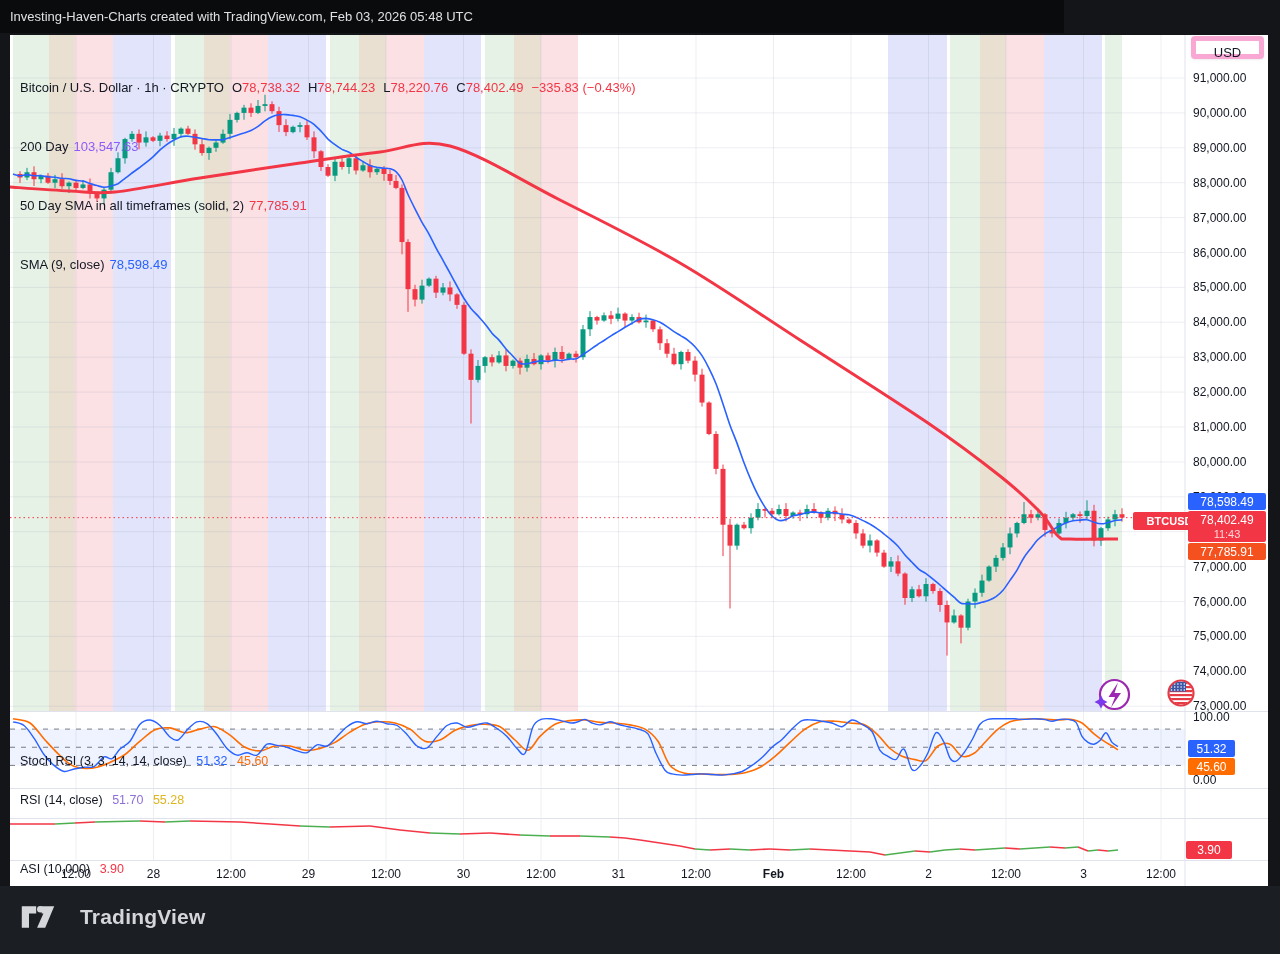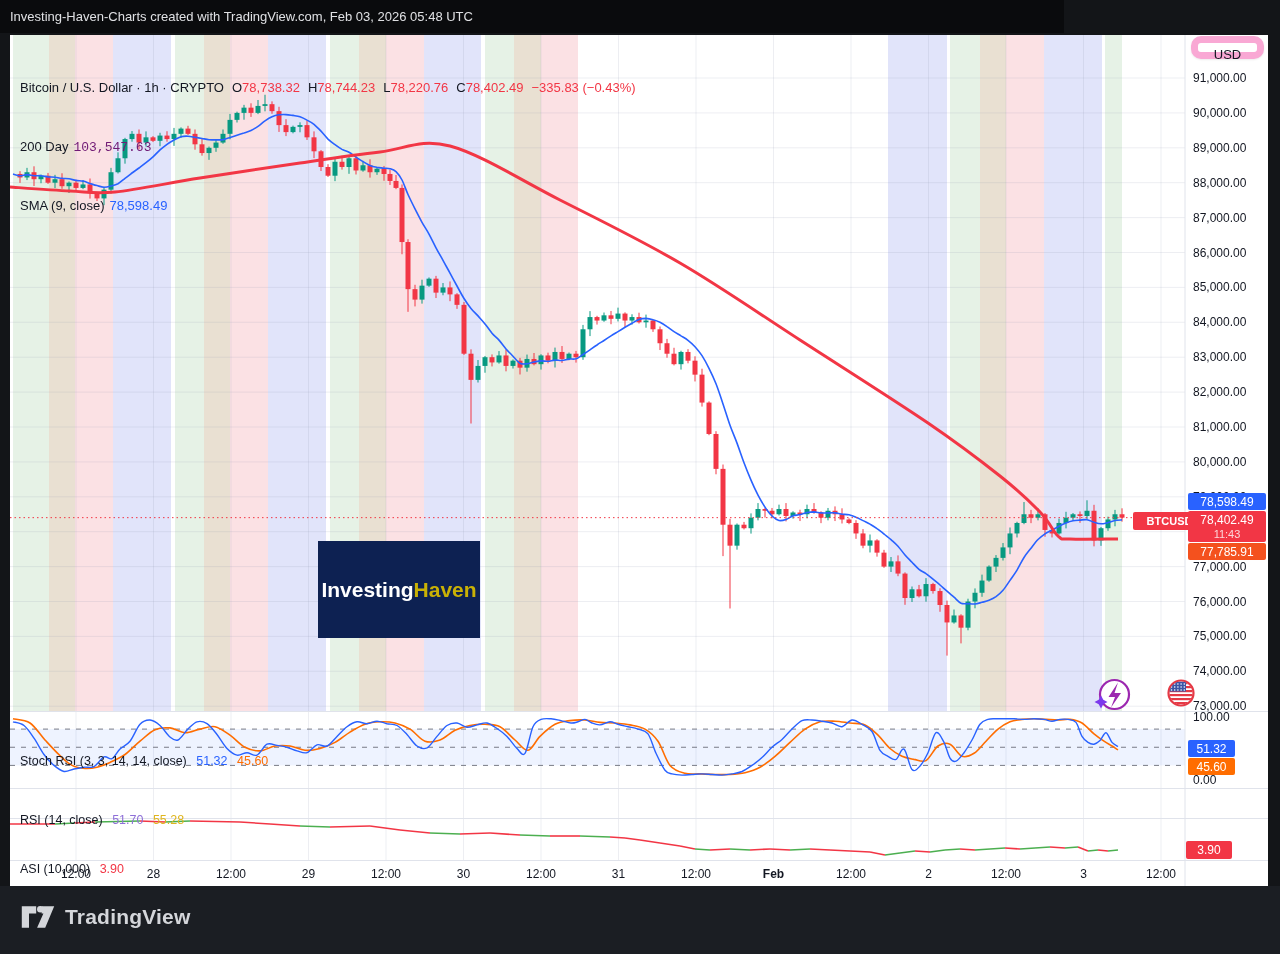--- a/index.html
+++ b/index.html
@@ -5,33 +5,33 @@
   html,body{margin:0;padding:0;background:#131518;font-family:"Liberation Sans",sans-serif;}
   .page{position:relative;width:1280px;height:954px;overflow:hidden;background:#131518;}
   .topbar{position:absolute;left:0;top:0;width:1064px;height:33px;background:#0a0b0d;color:#dfe0e3;
     font-size:13px;line-height:33px;padding-left:10px;box-sizing:border-box;white-space:nowrap;}
   .widget{position:absolute;left:10px;top:35px;width:1258px;height:851px;background:#ffffff;}
   #chart-svg{position:absolute;left:0;top:0;}
   .legend{position:absolute;left:10px;top:3px;font-size:13px;color:#131722;line-height:18px;z-index:5;}
   .legend .v{margin-left:5px;}
   .legend .pair{margin-left:8px;}
   .leg-row{height:18px;margin-top:41px;}
-  .usd-btn{position:absolute;left:1181px;top:1px;width:73px;height:23px;background:#fff;border:7px solid #f9a8d4;
-    border-radius:10px;font-size:13px;color:#131722;text-align:center;line-height:23px;box-sizing:border-box;
+  .usd-btn{position:absolute;left:1181px;top:1px;width:73px;height:23px;background:#fff;border:5px solid #f9a8d4;
+    border-radius:4px;font-size:13px;color:#131722;text-align:center;line-height:23px;box-sizing:border-box;
     box-shadow:0 1px 2px rgba(0,0,0,.08);z-index:6;}
   .watermark{position:absolute;left:308px;top:506px;width:162px;height:97px;background:#0d2152;display:flex;
     align-items:center;justify-content:center;font-size:21px;font-weight:bold;z-index:4;}
   .watermark .w1{color:#ffffff;}
   .watermark .w2{color:#c9b105;}
   .plabel{position:absolute;color:#fff;font-size:12px;border-radius:2px;text-align:center;z-index:6;
     display:flex;align-items:center;justify-content:center;}
   .panel-title{position:absolute;font-size:12.5px;color:#131722;z-index:5;white-space:nowrap;}
   .panel-title .v{margin-left:6px;font-size:12.5px;}
   .footer{position:absolute;left:0;top:886px;width:1280px;height:68px;background:#1b1e23;}
-  .tv-brand{position:absolute;left:20px;top:16px;display:flex;align-items:center;gap:9px;}
+  .tv-brand{position:absolute;left:20px;top:16px;display:flex;align-items:center;gap:24px;}
   .tv-brand .txt{color:#d4d6da;font-size:21px;font-weight:bold;letter-spacing:.2px;}
 </style>
 </head>
 <body>
 
 <div class="page">
   <div class="topbar">
     <span>Investing-Haven-Charts created with TradingView.com, Feb 03, 2026 05:48 UTC</span>
   </div>
 
@@ -558,49 +558,46 @@
           <circle cx="1171.1" cy="655" r="0.8" fill="#fff" clip-path="url(#flagclip)"></circle>
           <circle cx="1174.3" cy="655" r="0.8" fill="#fff" clip-path="url(#flagclip)"></circle>
         </g>
       </svg>
 
     <div class="legend">
       <div class="leg-row">
         <span>Bitcoin / U.S. Dollar · 1h · CRYPTO</span><span><span class="pair">O</span><span style="color: rgb(242, 54, 69);">78,738.32</span><span class="pair">H</span><span style="color: rgb(242, 54, 69);">78,744.23</span><span class="pair">L</span><span style="color: rgb(242, 54, 69);">78,220.76</span><span class="pair">C</span><span style="color: rgb(242, 54, 69);">78,402.49</span></span><span class="pair" style="color:#f23645">−335.83 (−0.43%)</span>
       </div>
       <div id="legend-rows">
-          <div class="leg-row"><span>200 Day</span><span class="v" style="color: #701a75; font-family: Liberation Mono, monospace;">103,547.63</span></div>
+          <div class="leg-row"><span>200 Day</span><span class="v" style="color: #8b5cf6;">103,547.63</span></div>
+          <div class="leg-row"><span>50 Day SMA in all timeframes (solid, 2)</span><span class="v" style="color: rgb(242, 54, 69);">77,785.91</span></div>
           <div class="leg-row"><span>SMA (9, close)</span><span class="v" style="color: rgb(41, 98, 255);">78,598.49</span></div>
         </div>
     </div>
 
     <div class="usd-btn">USD</div>
 
-    <div class="watermark">
-      <span class="w1">Investing</span>
-        <span class="w2">Haven</span>
-    </div>
 
     <div class="plabel" style="left:1178px;top:458px;width:78px;height:17px;background:#2962ff;">78,598.49</div>
     <div class="plabel" style="left:1123px;top:477px;width:73px;height:18px;background:#f23645;font-size:11px;font-weight:bold;">BTCUSD</div>
     <div class="plabel" style="left:1178px;top:476px;width:78px;height:31px;background:#f23645;flex-direction:column;line-height:14px;">
       <span>78,402.49</span>
       <span style="opacity:.8;font-size:11px;">11:43</span>
     </div>
     <div class="plabel" style="left:1178px;top:508px;width:78px;height:17px;background:#f4511e;">77,785.91</div>
     <div class="plabel" style="left:1178px;top:705px;width:47px;height:17px;background:#2962ff;">51.32</div>
     <div class="plabel" style="left:1178px;top:723px;width:47px;height:17px;background:#ff6d00;">45.60</div>
     <div class="plabel" style="left:1176px;top:806px;width:46px;height:18px;background:#f23645;">3.90</div>
 
     <div class="panel-title" style="left:10px;top:719px;">
       <span>Stoch RSI (3, 3, 14, 14, close)</span>
       <span class="v" style="color:#2962ff">51.32</span>
       <span class="v" style="color:#ff6d00">45.60</span>
     </div>
-    <div class="panel-title" style="left:10px;top:758px;margin-top:20px;">
+    <div class="panel-title" style="left:10px;top:758px;">
       <span>RSI (14, close)</span>
       <span class="v" style="color:#8e6fd8">51.70</span>
       <span class="v" style="color:#dfb51e">55.28</span>
     </div>
     <div class="panel-title" style="left:10px;top:795px;margin-top:32px;">
       <span>ASI (10,000)</span>
       <span class="v" style="color:#f23645">3.90</span>
     </div>
   </div>
 

